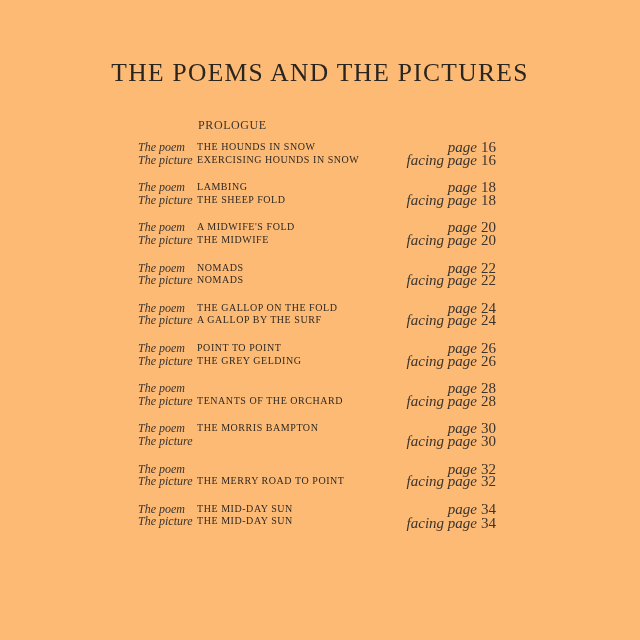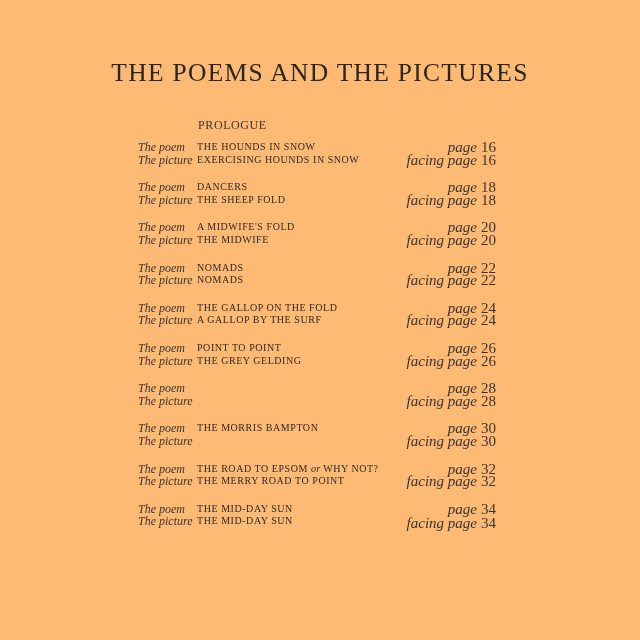--- a/index.html
+++ b/index.html
@@ -111,21 +111,21 @@
       <div class="line picture">
         <span class="kind">The picture</span>
         <span class="name">EXERCISING HOUNDS IN SNOW</span>
         <span class="pageref"><span class="pl">facing page</span><span>16</span></span>
       </div>
     </div>
 
     <div class="entry">
       <div class="line poem">
         <span class="kind">The poem</span>
-        <span class="name">DANCERS</span>
+        <span class="name">LAMBING</span>
         <span class="pageref"><span class="pl">page</span><span>18</span></span>
       </div>
       <div class="line picture">
         <span class="kind">The picture</span>
         <span class="name">THE SHEEP FOLD</span>
         <span class="pageref"><span class="pl">facing page</span><span>18</span></span>
       </div>
     </div>
 
     <div class="entry">
@@ -180,40 +180,40 @@
       </div>
     </div>
 
     <div class="entry">
       <div class="line poem">
         <span class="kind">The poem</span>
         <span class="pageref"><span class="pl">page</span><span>28</span></span>
       </div>
       <div class="line picture">
         <span class="kind">The picture</span>
+        <span class="name">TENANTS OF THE ORCHARD</span>
         <span class="pageref"><span class="pl">facing page</span><span>28</span></span>
       </div>
     </div>
 
     <div class="entry">
       <div class="line poem">
         <span class="kind">The poem</span>
         <span class="name">THE MORRIS BAMPTON</span>
         <span class="pageref"><span class="pl">page</span><span>30</span></span>
       </div>
       <div class="line picture">
         <span class="kind">The picture</span>
         <span class="pageref"><span class="pl">facing page</span><span>30</span></span>
       </div>
     </div>
 
     <div class="entry">
       <div class="line poem">
         <span class="kind">The poem</span>
-        <span class="name"><span>THE ROAD TO EPSOM</span> <span class="or">or</span> <span>WHY NOT?</span></span>
         <span class="pageref"><span class="pl">page</span><span>32</span></span>
       </div>
       <div class="line picture">
         <span class="kind">The picture</span>
         <span class="name">THE MERRY ROAD TO POINT</span>
         <span class="pageref"><span class="pl">facing page</span><span>32</span></span>
       </div>
     </div>
 
     <div class="entry last">

